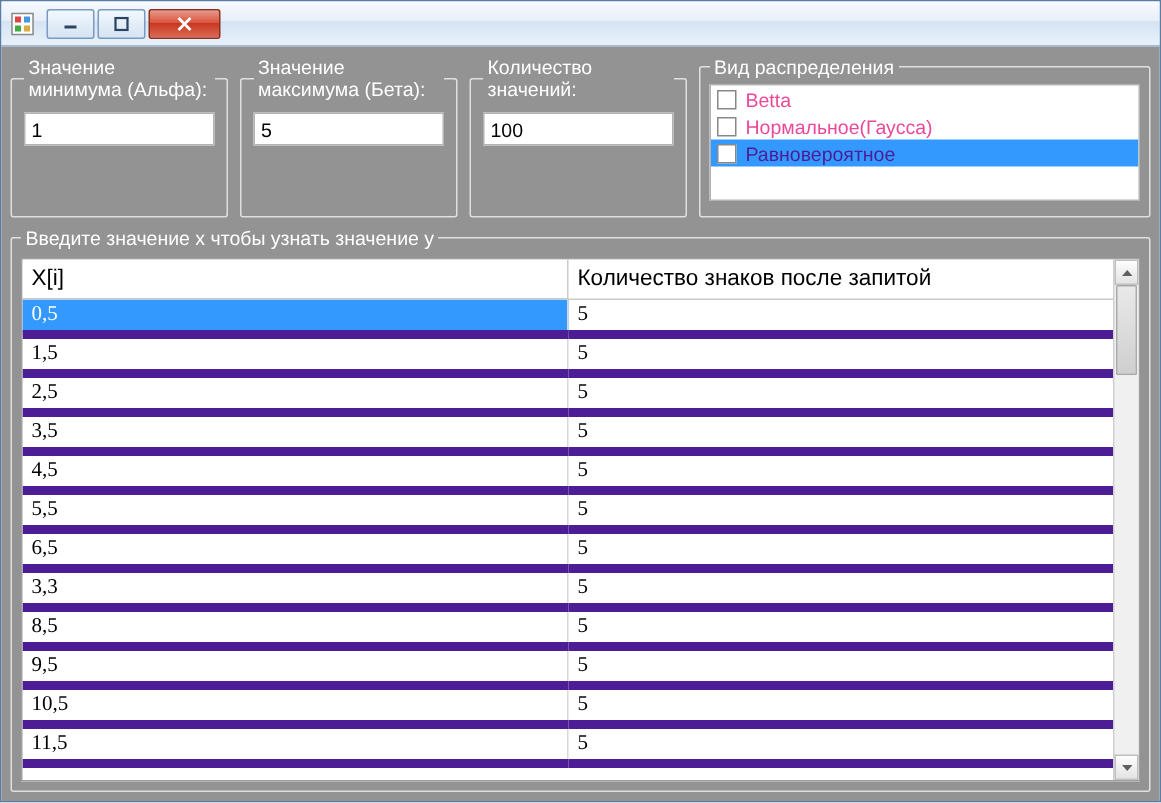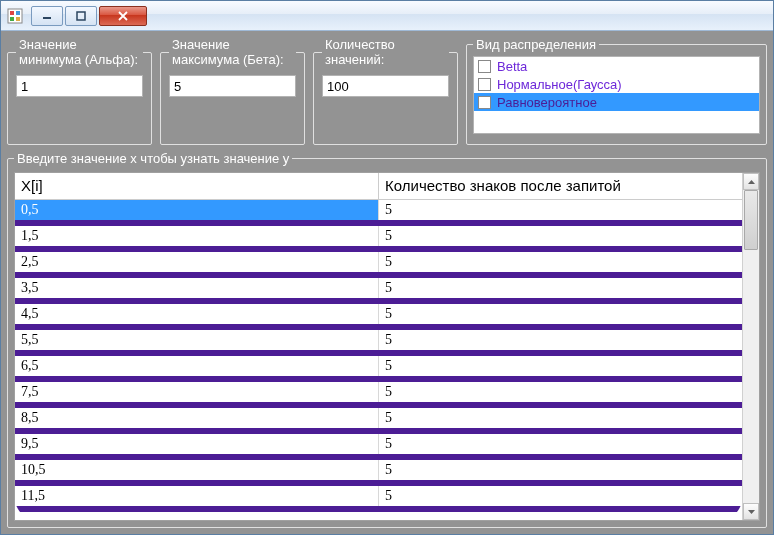--- a/index.html
+++ b/index.html
@@ -100,21 +100,21 @@
     background:#fff;
     border:1px solid #b3b3b3;
     height: 78px;
     overflow: hidden;
   }
   .dist-item {
     display:flex;
     align-items:center;
     height:18px;
     padding: 0 4px;
-    color:#6d28d9;
+    color:#ec4899;
     font-size:13px;
     gap:6px;
   }
   .dist-item.selected { background:#3399ff; color:#4c1d95; }
   .chk {
     width:13px; height:13px;
     border:1px solid #888;
     background:#fff;
     flex-shrink:0;
   }
@@ -128,21 +128,20 @@
   .table-wrap {
     flex:1;
     background:#fff;
     border:1px solid #a0a0a0;
     display:flex;
     min-height:0;
   }
   .table-scroll {
     flex:1;
     overflow:hidden;
-    border-radius:22px;
   }
   table.data {
     width:100%;
     border-collapse:collapse;
     table-layout:fixed;
   }
   table.data th {
     text-align:left;
     font-weight:normal;
     font-size:15px;
@@ -307,21 +306,21 @@
                 </tr>
                 <tr>
                   <td>5,5</td>
                   <td>5</td>
                 </tr>
                 <tr>
                   <td>6,5</td>
                   <td>5</td>
                 </tr>
                 <tr>
-                  <td>7,5</td>
+                  <td>3,3</td>
                   <td>5</td>
                 </tr>
                 <tr>
                   <td>8,5</td>
                   <td>5</td>
                 </tr>
                 <tr>
                   <td>9,5</td>
                   <td>5</td>
                 </tr>

